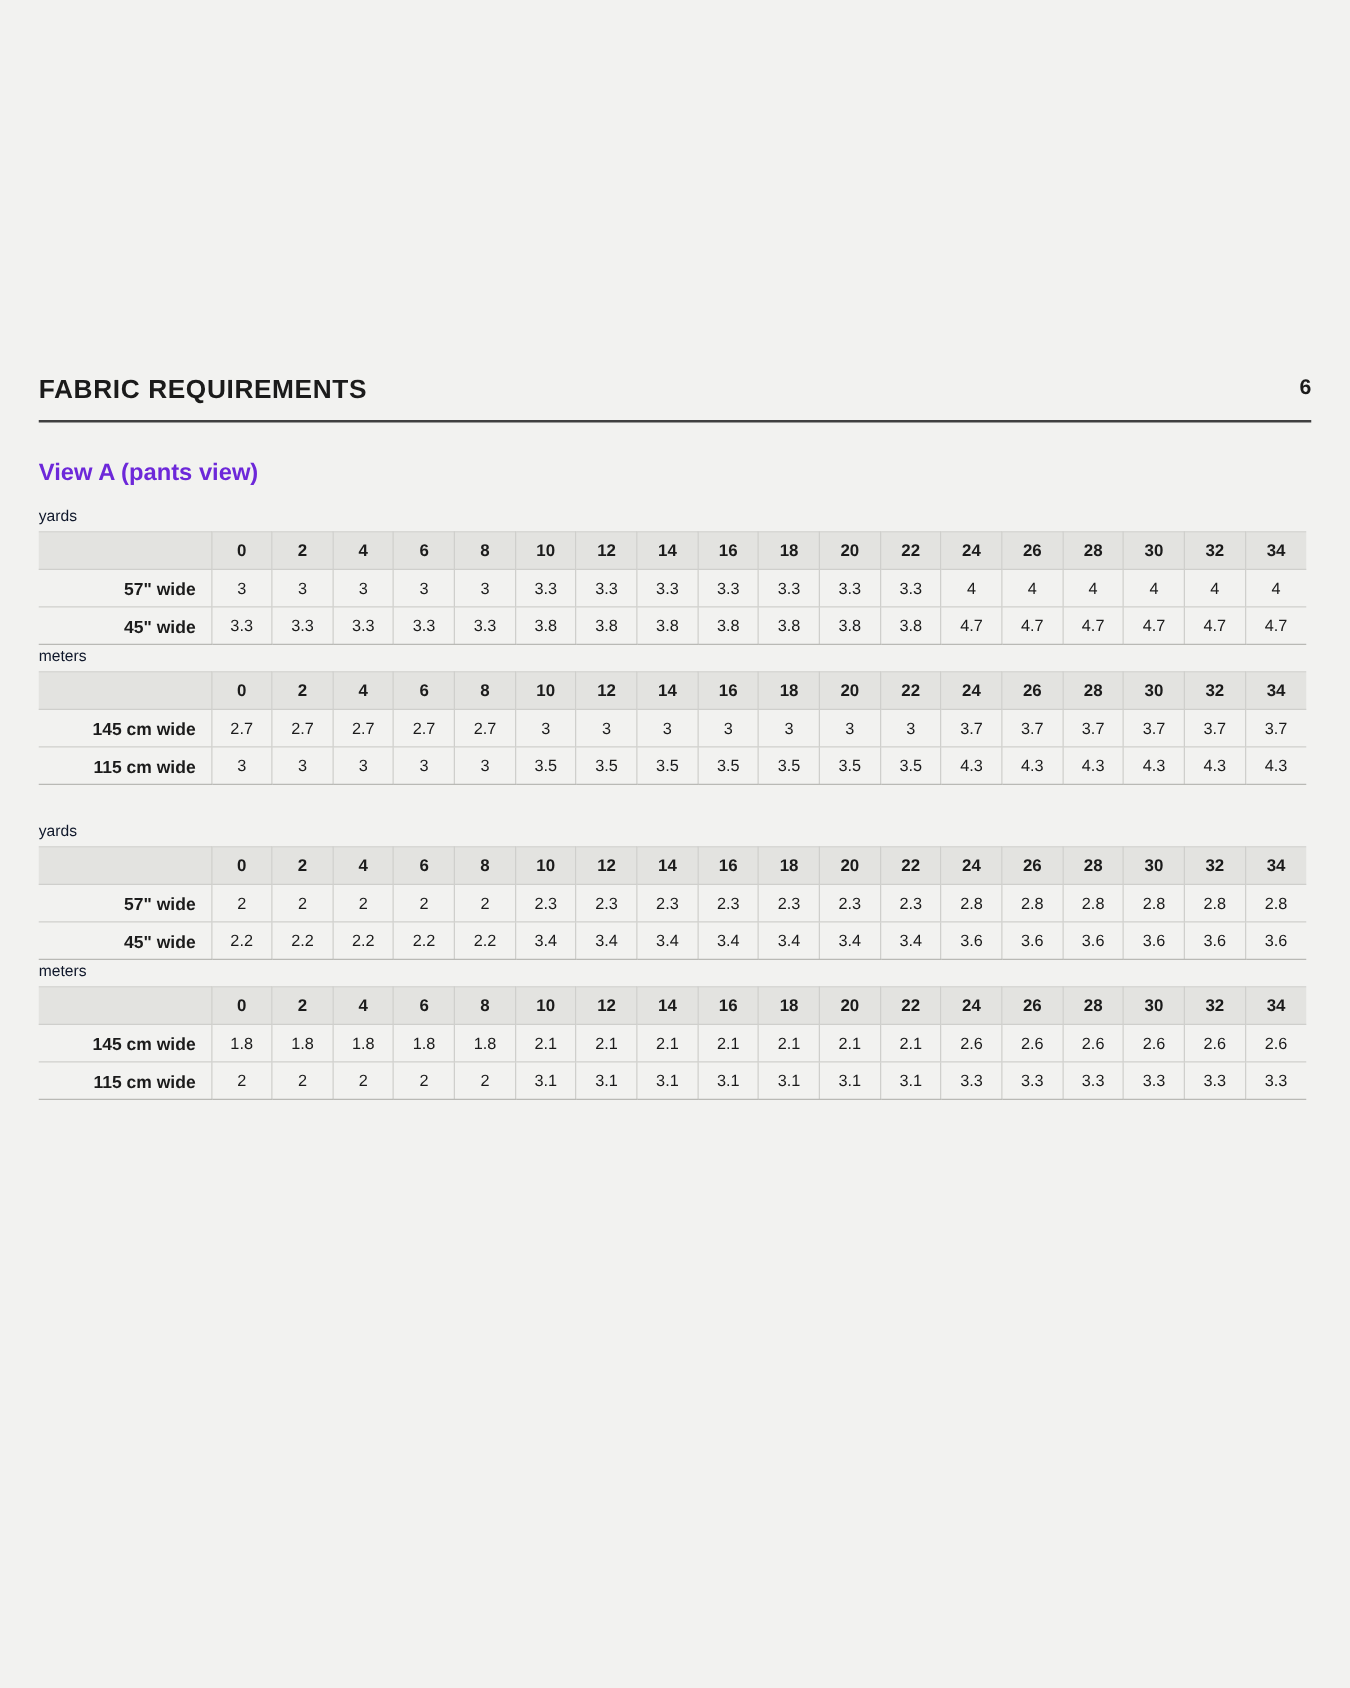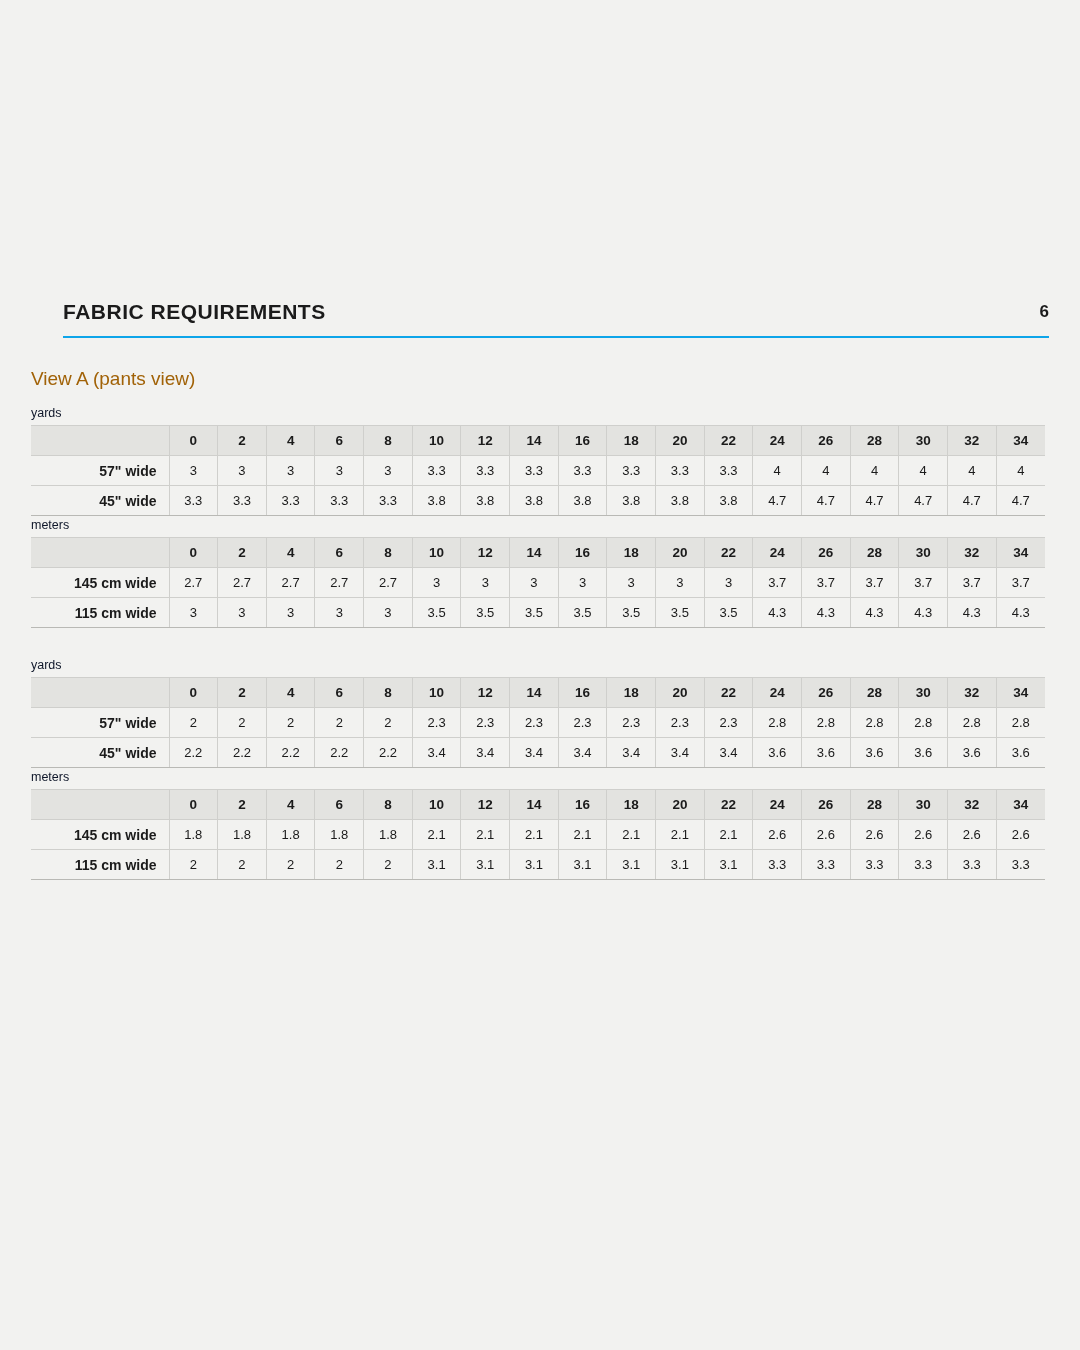--- a/index.html
+++ b/index.html
@@ -16,44 +16,43 @@
     overflow: hidden;
   }
   .page {
     position: absolute;
     left: 31px;
     top: 300px;
     width: 1018px;
   }
   .doc-header {
     display: flex;
-    align-items: center;
+    align-items: flex-start;
     justify-content: space-between;
-    border-bottom: 2px solid #0ea5e9;
+    border-bottom: 2px solid #404040;
     padding-bottom: 12px;
-    margin-left: 32px;
   }
   .doc-title {
     font-size: 21px;
     font-weight: bold;
     letter-spacing: 0.5px;
     color: #1b1b1b;
   }
   .page-number {
     font-size: 17px;
     font-weight: bold;
     color: #1b1b1b;
   }
   .section {
     margin-top: 30px;
   }
   .section-title {
     font-size: 19px;
-    font-weight: normal;
-    color: #a16207;
+    font-weight: bold;
+    color: #6d28d9;
     margin-bottom: 16px;
   }
   .unit-label {
     font-size: 12.5px;
     color: #0f172a;
     margin-bottom: 5px;
   }
   table.fabric {
     border-collapse: collapse;
     width: 1014px;

